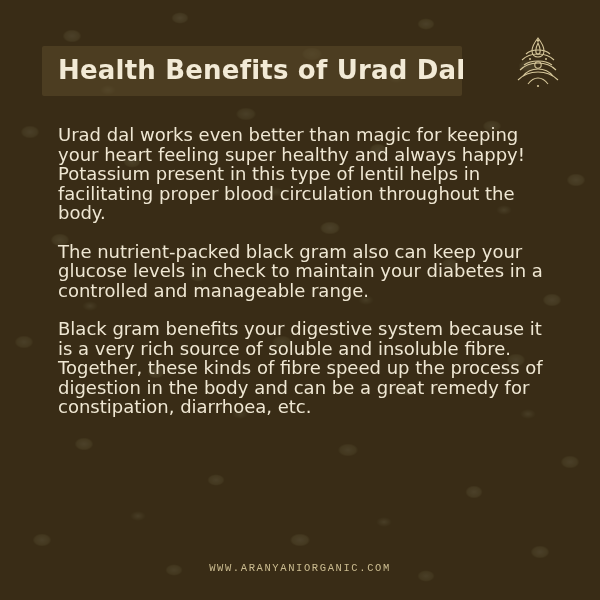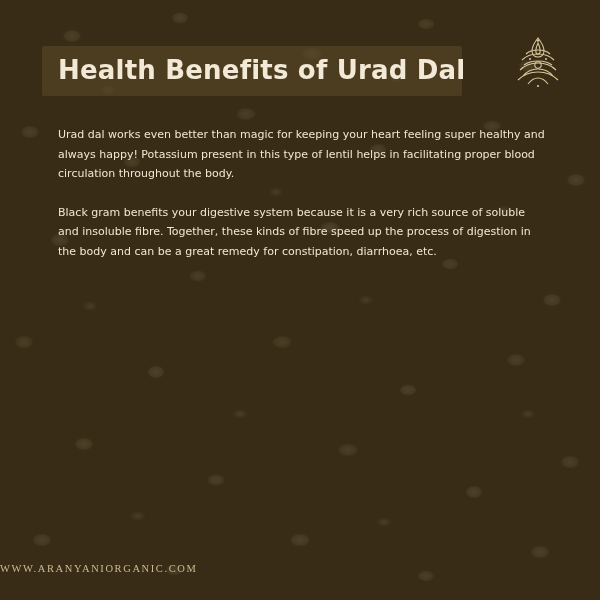--- a/index.html
+++ b/index.html
@@ -105,36 +105,37 @@
     width: 56px;
     height: 56px;
   }
   .body-text {
     position: absolute;
     left: 58px;
     top: 125px;
     width: 490px;
     color: #efe7d3;
     font-family: "DejaVu Sans", sans-serif;
-    font-size: 11px;
+    font-size: 18px;
     line-height: 19.5px;
   }
   .para {
     margin: 0 0 19px 0;
   }
   .para:last-child {
     margin-bottom: 4px;
   }
   .footer {
     position: absolute;
     left: 0;
     right: 0;
     bottom: 26px;
+    text-align: center;
     color: #cbbc90;
-    font-family: Liberation Serif, serif;
+    font-family: Liberation Mono, monospace;
     font-size: 10.5px;
     letter-spacing: 1.6px;
   }
 </style>
 </head>
 <body>
 
 <div class="poster">
   <div class="bg-texture"></div>
   <div class="overlay"></div>
@@ -162,19 +163,20 @@
           <circle cx="28" cy="6.5" r="1.3"></circle>
           <circle cx="20" cy="25" r="1"></circle>
           <circle cx="36" cy="25" r="1"></circle>
           <circle cx="28" cy="52" r="1.1"></circle>
         </g>
       </svg>
     </div>
 
     <div class="body-text">
       <p class="para">Urad dal works even better than magic for keeping your heart feeling super healthy and always happy! Potassium present in this type of lentil helps in facilitating proper blood circulation throughout the body.</p>
+      <p class="para">The nutrient-packed black gram also can keep your glucose levels in check to maintain your diabetes in a controlled and manageable range.</p>
       <p class="para">Black gram benefits your digestive system because it is a very rich source of soluble and insoluble fibre. Together, these kinds of fibre speed up the process of digestion in the body and can be a great remedy for constipation, diarrhoea, etc.</p>
     </div>
 
     <div class="footer">WWW.ARANYANIORGANIC.COM</div>
 
   </div>
 </div>
 
 </body></html>

